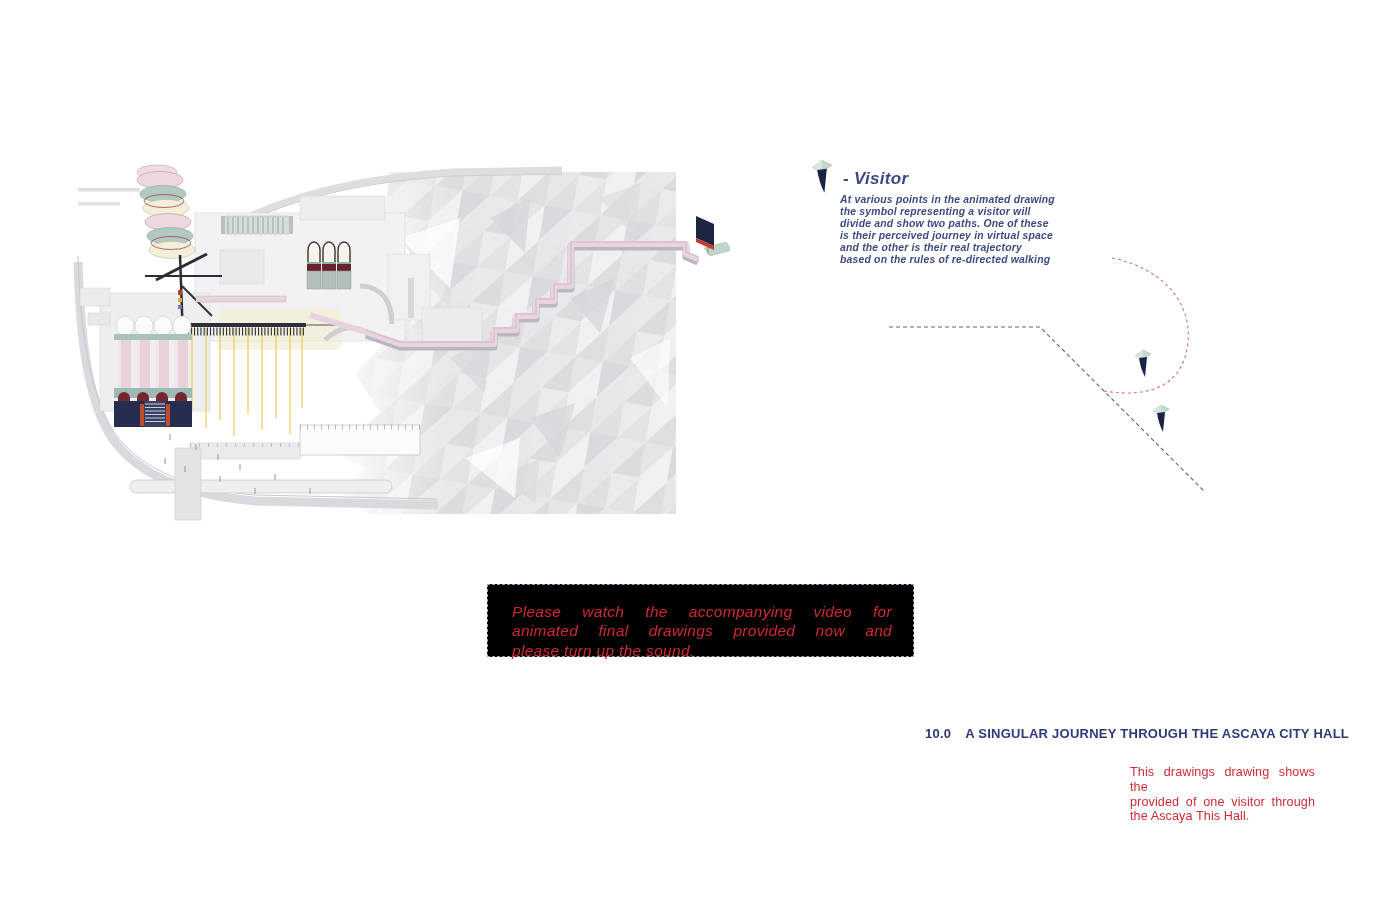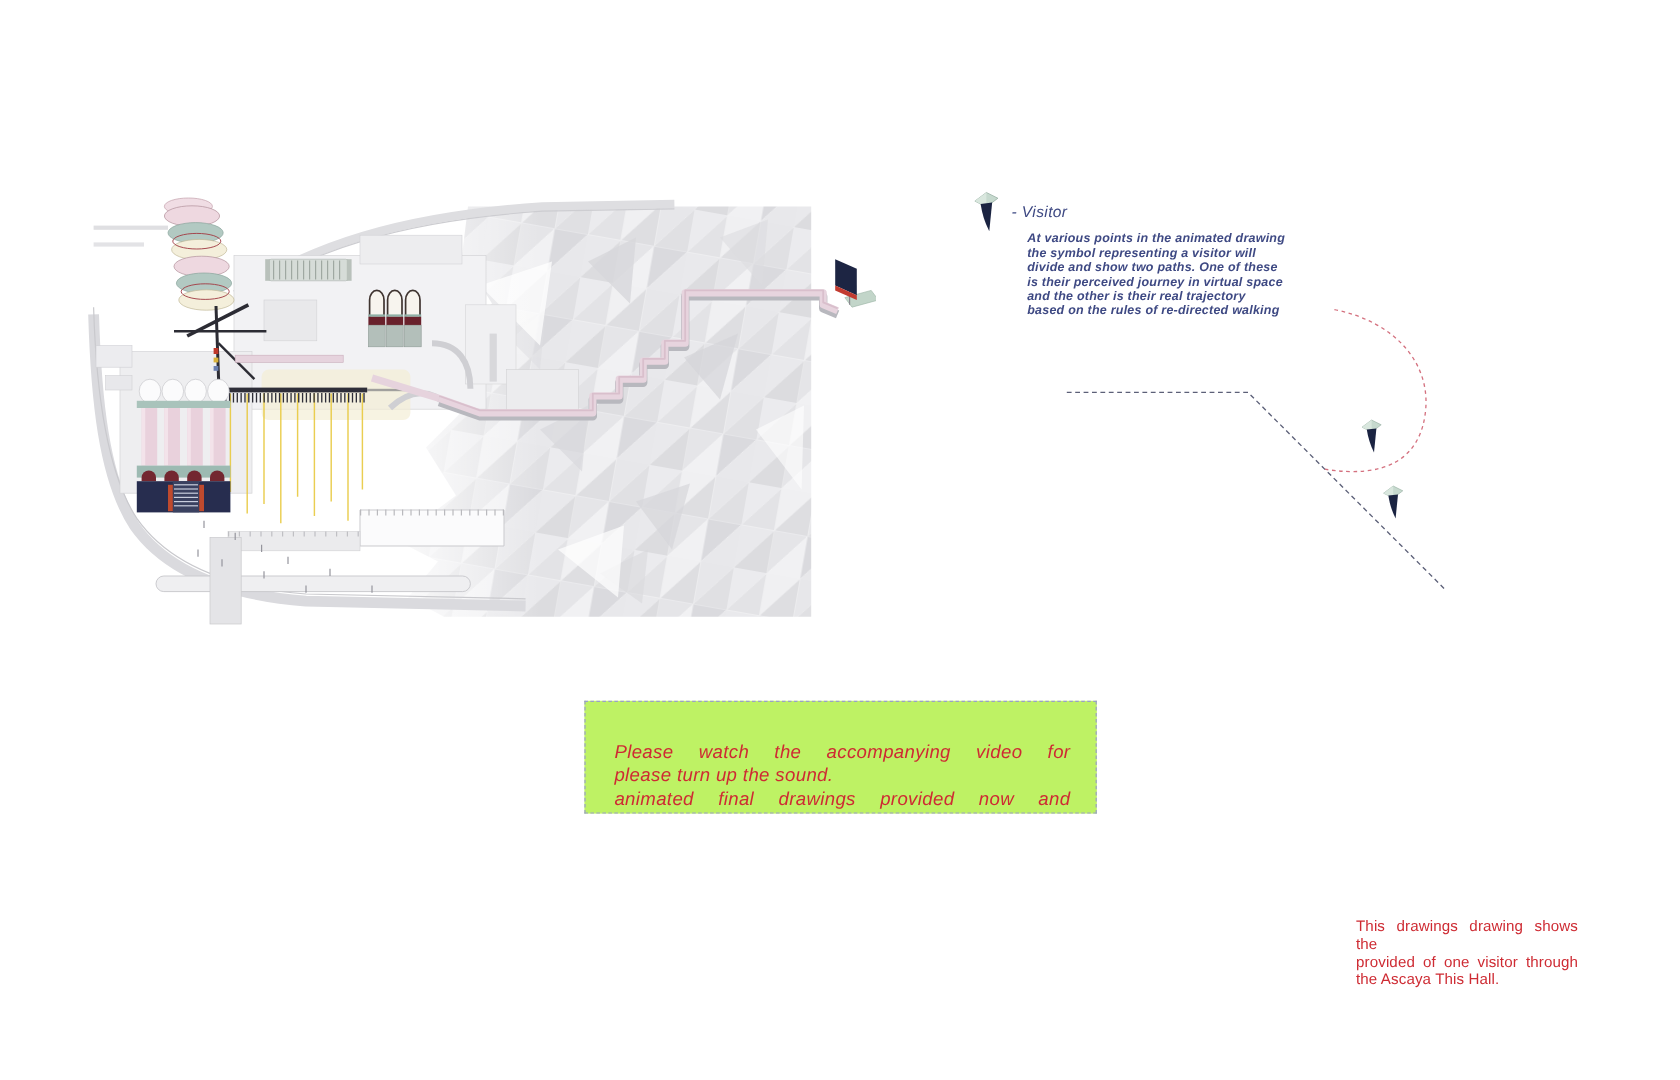--- a/index.html
+++ b/index.html
@@ -7,31 +7,31 @@
     position:relative;width:1400px;height:900px;background:#ffffff;overflow:hidden;
     font-family:"Liberation Sans", sans-serif;
   }
   .abs{position:absolute;}
   
   .caption{
     left:415px;top:525px;width:266px;text-align:center;
     font-size:11px;font-style:italic;font-weight:bold;color:#4c5288;letter-spacing:.2px;
   }
   .legend-title{
-    left:843px;top:169px;font-size:13px;font-style:italic;font-weight:normal;
+    left:843px;top:169px;font-size:17px;font-style:italic;font-weight:bold;
     color:#3e4983;letter-spacing:.3px;
   }
   .legend-desc{
     left:840px;top:194px;width:218px;
     font-size:10.4px;line-height:11.9px;font-style:italic;font-weight:bold;
-    color:#3e4983;letter-spacing:.2px;white-space:pre-line;margin-left:16px;
+    color:#3e4983;letter-spacing:.2px;white-space:pre-line;
   }
   .notice-box{
-    left:487px;top:584px;width:427px;height:94px;box-sizing:border-box;
-    border:1px dashed #9aa0c8;padding:33px 21px 0 24px;background:#bef264;
+    left:487px;top:584px;width:427px;height:73px;box-sizing:border-box;
+    border:1px dashed #9aa0c8;padding:17px 21px 0 24px;background:#000000;
   }
   .notice-line{
     font-size:15.5px;line-height:19.3px;font-style:italic;color:#ce2b33;
     letter-spacing:.3px;
   }
   .just{text-align:justify;text-align-last:justify;}
   .sec-head{
     left:925px;top:726px;display:flex;gap:14px;align-items:baseline;
     color:#2e3a78;font-weight:bold;font-size:13px;letter-spacing:.25px;
   }
@@ -259,24 +259,28 @@
     <g transform="translate(263,108) scale(1.0)">
       <use href="#visitor-sym"></use>
     </g>
     <g transform="translate(281,163) scale(1.0)">
       <use href="#visitor-sym"></use>
     </g>
   </svg>
 
   <div class="abs notice-box">
     <div class="notice-line just">Please watch the accompanying video for</div>
+    <div class="notice-line just">animated final drawings provided  now and</div>
     <div class="notice-line">please turn up the sound.</div>
-    <div class="notice-line just">animated final drawings provided  now and</div>
   </div>
 
+  <div class="abs sec-head">
+    <span>10.0</span>
+    <span>A SINGULAR JOURNEY THROUGH THE ASCAYA CITY HALL</span>
+  </div>
 
   <div class="abs sec-desc">
     <div class="just">This drawings drawing shows the</div>
     <div class="just">provided of one visitor through</div>
     <div>the Ascaya This Hall.</div>
   </div>
 
 </div>
 
 </body></html>

